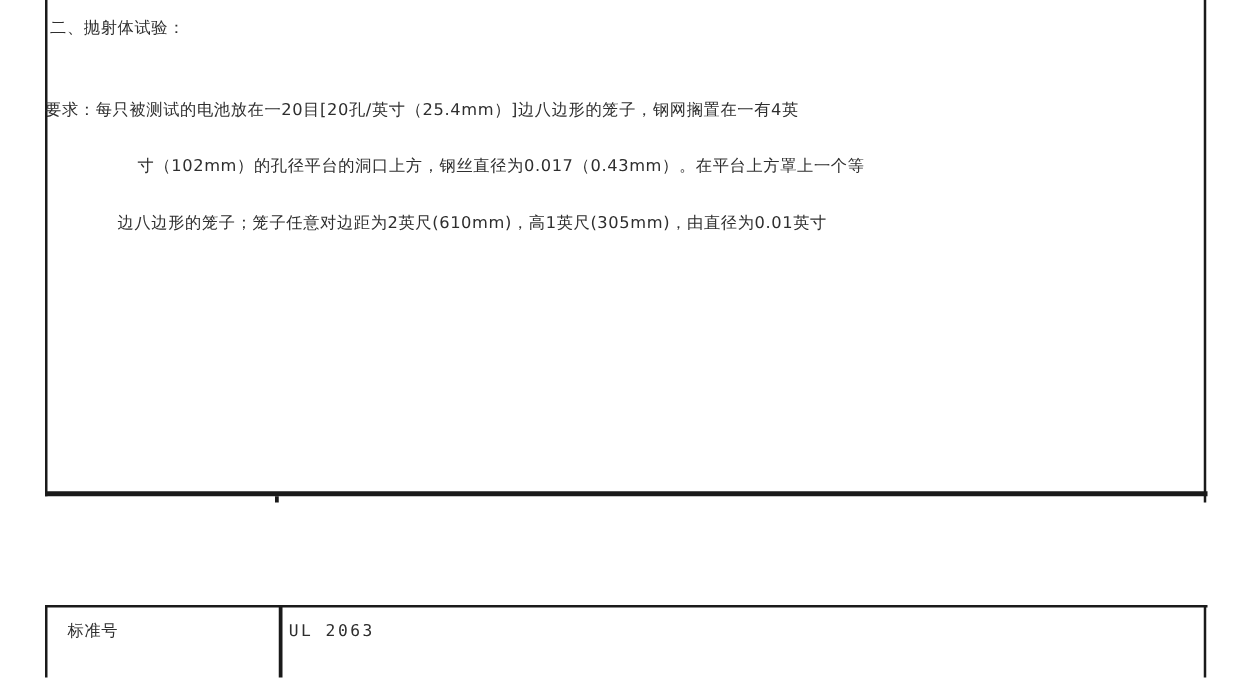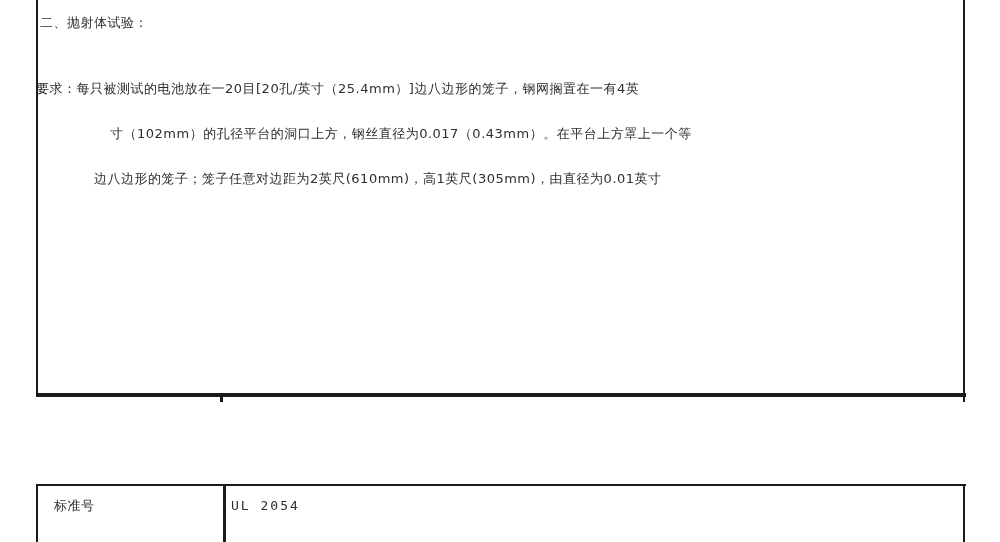--- a/index.html
+++ b/index.html
@@ -69,15 +69,15 @@
   <div class="txt req-l2">寸（102mm）的孔径平台的洞口上方，钢丝直径为0.017（0.43mm）。在平台上方罩上一个等</div>
   <div class="txt req-l3">边八边形的笼子；笼子任意对边距为2英尺(610mm)，高1英尺(305mm)，由直径为0.01英寸</div>
 
 
   <div class="border lower-top"></div>
   <div class="border lower-left"></div>
   <div class="border lower-div"></div>
   <div class="border lower-right"></div>
 
   <div class="txt std-label">标准号</div>
-  <div class="txt std-value">UL 2054</div>
+  <div class="txt std-value">UL 2063</div>
 
 </div>
 
 </body></html>

